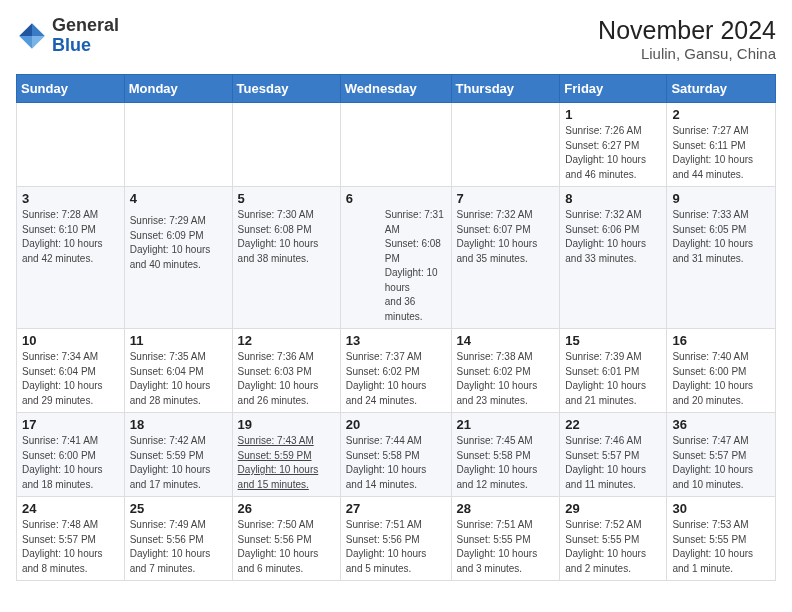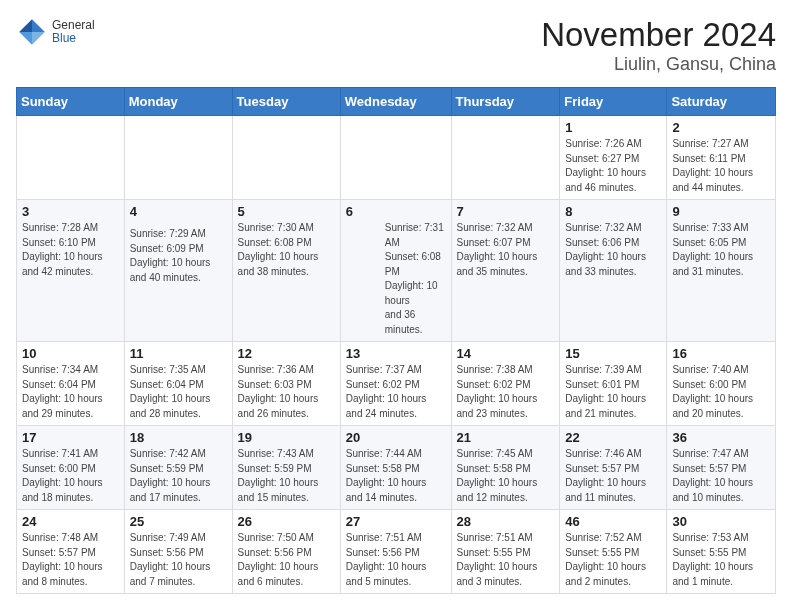--- a/index.html
+++ b/index.html
@@ -15,40 +15,40 @@
       justify-content: space-between;
       align-items: flex-start;
       margin-bottom: 12px;
     }
     .logo {
       display: flex;
       align-items: center;
       gap: 4px;
     }
     .logo-text {
-      font-size: 12px;
-      font-weight: normal;
+      font-size: 18px;
+      font-weight: bold;
       line-height: 1.1;
     }
     .logo-general { color: #333; }
     .logo-blue { color: #1a5fb4; }
     .logo-icon {
       width: 32px;
       height: 32px;
     }
     .title-block {
       text-align: right;
     }
     .month-year {
-      font-size: 33px;
+      font-size: 25px;
       font-weight: normal;
       color: #222;
     }
     .location {
-      font-size: 18px;
+      font-size: 15px;
       color: #555;
     }
     .calendar {
       width: 100%;
       border-collapse: collapse;
       border: 1px solid #a3a3a3;
     }
     .calendar th {
       background-color: #3a7bc8;
       color: #fff;
@@ -258,21 +258,21 @@
         </td>
         <td>
           <span class="day-number">18</span>
           <div class="day-info" style="white-space: pre-line;">Sunrise: 7:42 AM
 Sunset: 5:59 PM
 Daylight: 10 hours
 and 17 minutes.</div>
         </td>
         <td>
           <span class="day-number">19</span>
-          <div class="day-info" style="white-space: pre-line;">Sunrise: 7:43 AM
+          <div class="day-info" style="white-space: pre-line; text-decoration: underline;">Sunrise: 7:43 AM
 Sunset: 5:59 PM
 Daylight: 10 hours
 and 15 minutes.</div>
         </td>
         <td>
           <span class="day-number">20</span>
           <div class="day-info" style="white-space: pre-line;">Sunrise: 7:44 AM
 Sunset: 5:58 PM
 Daylight: 10 hours
 and 14 minutes.</div>
@@ -329,21 +329,21 @@
 and 5 minutes.</div>
         </td>
         <td>
           <span class="day-number">28</span>
           <div class="day-info" style="white-space: pre-line;">Sunrise: 7:51 AM
 Sunset: 5:55 PM
 Daylight: 10 hours
 and 3 minutes.</div>
         </td>
         <td>
-          <span class="day-number">46</span>
+          <span class="day-number">29</span>
           <div class="day-info" style="white-space: pre-line;">Sunrise: 7:52 AM
 Sunset: 5:55 PM
 Daylight: 10 hours
 and 2 minutes.</div>
         </td>
         <td>
           <span class="day-number">30</span>
           <div class="day-info" style="white-space: pre-line;">Sunrise: 7:53 AM
 Sunset: 5:55 PM
 Daylight: 10 hours

